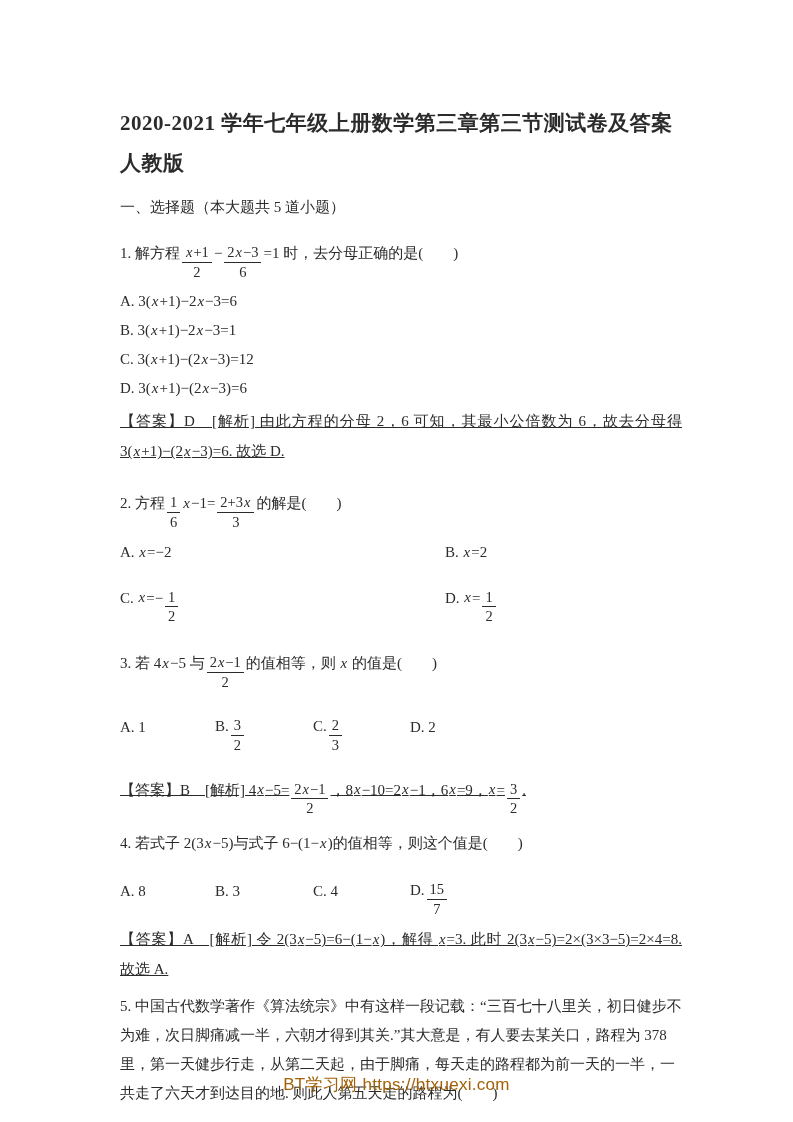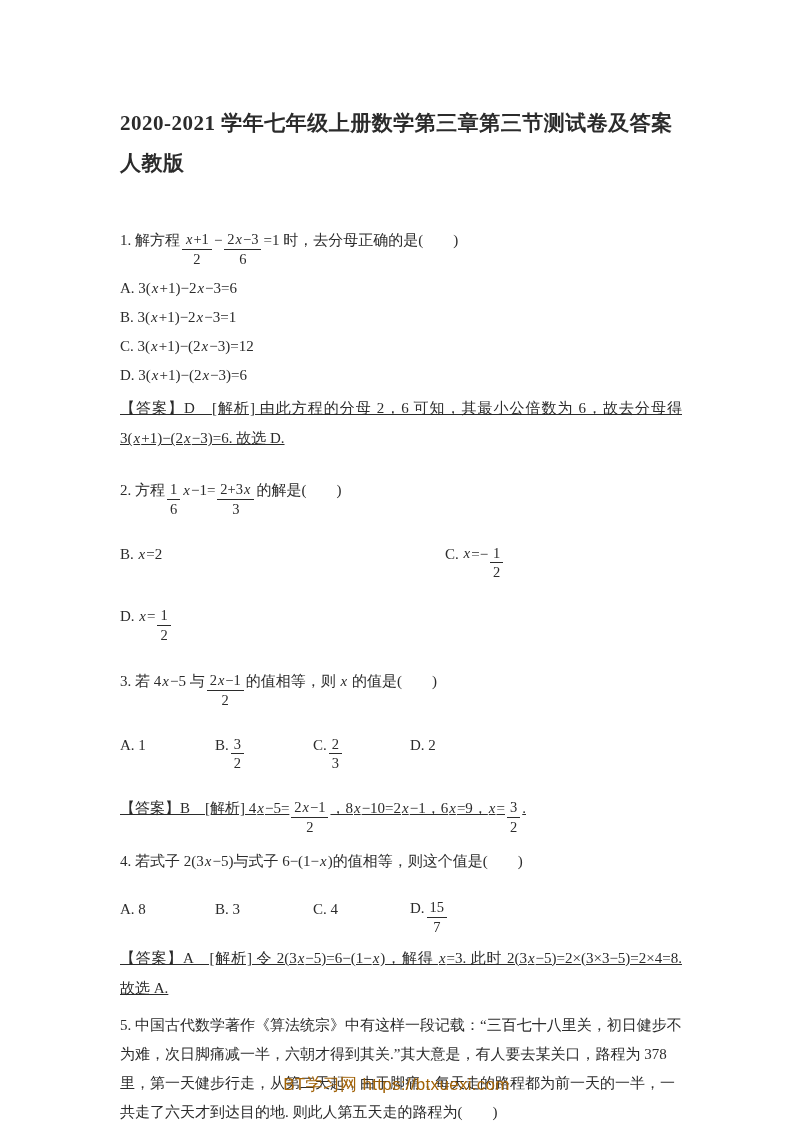--- a/index.html
+++ b/index.html
@@ -17,21 +17,21 @@
   .content {
     position:absolute;
     left:120px; top:103px;
     width:562px;
   }
   .title {
     font-size:21px;
     font-weight:bold;
     line-height:40px;
     letter-spacing:0.5px;
-    margin-bottom:28px;
+    margin-bottom:12px;
   }
   .section-header {
     font-size:15px;
     line-height:24px;
     margin-bottom:4px;
   }
   .question { margin-bottom:3px; }
   .stem {
     line-height:29px;
     margin:5px 0 3px;
@@ -92,35 +92,37 @@
     font-family:"Liberation Sans","DejaVu Sans",sans-serif;
     letter-spacing:0.3px;
   }
 </style>
 </head>
 <body>
 
 <div class="page">
   <div class="content">
     <h1 class="title">2020-2021 学年七年级上册数学第三章第三节测试卷及答案人教版</h1>
+    <div class="section-header">一、选择题（本大题共 5 道小题）</div>
     <div id="questions">
   <div class="question">
     <div class="stem rich">1. 解方程<span class="frac"><span class="num"><i>x</i>+1</span><span class="den">2</span></span>−<span class="frac"><span class="num">2<i>x</i>−3</span><span class="den">6</span></span>=1 时，去分母正确的是(　　)</div>
     <div class="options rows">
             <div class="option rich">A. 3(<i>x</i>+1)−2<i>x</i>−3=6</div>
             <div class="option rich">B. 3(<i>x</i>+1)−2<i>x</i>−3=1</div>
             <div class="option rich">C. 3(<i>x</i>+1)−(2<i>x</i>−3)=12</div>
             <div class="option rich">D. 3(<i>x</i>+1)−(2<i>x</i>−3)=6</div>
           </div>
     <div class="answer rich">【答案】D　[解析] 由此方程的分母 2，6 可知，其最小公倍数为 6，故去分母得 3(<i>x</i>+1)−(2<i>x</i>−3)=6. 故选 D.</div>
   </div>
 
   <div class="question">
     <div class="stem rich">2. 方程<span class="frac"><span class="num">1</span><span class="den">6</span></span><i>x</i>−1=<span class="frac"><span class="num">2+3<i>x</i></span><span class="den">3</span></span>的解是(　　)</div>
     <div class="options cols2">
+            <div class="option rich">A. <i>x</i>=−2</div>
             <div class="option rich">B. <i>x</i>=2</div>
             <div class="option rich">C. <i>x</i>=−<span class="frac"><span class="num">1</span><span class="den">2</span></span></div>
             <div class="option rich">D. <i>x</i>=<span class="frac"><span class="num">1</span><span class="den">2</span></span></div>
           </div>
   </div>
 
   <div class="question">
     <div class="stem rich">3. 若 4<i>x</i>−5 与<span class="frac"><span class="num">2<i>x</i>−1</span><span class="den">2</span></span>的值相等，则 <i>x</i> 的值是(　　)</div>
     <div class="options cols4">
             <div class="option rich">A. 1</div>

